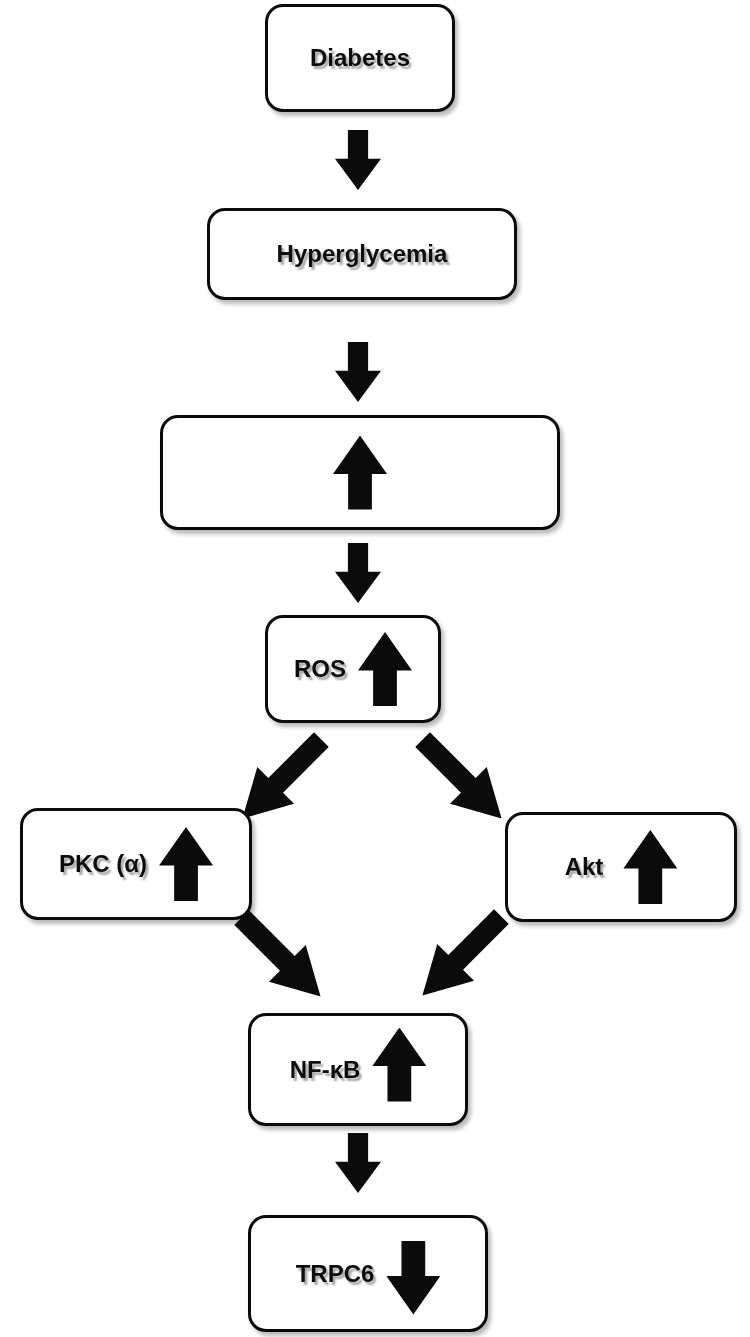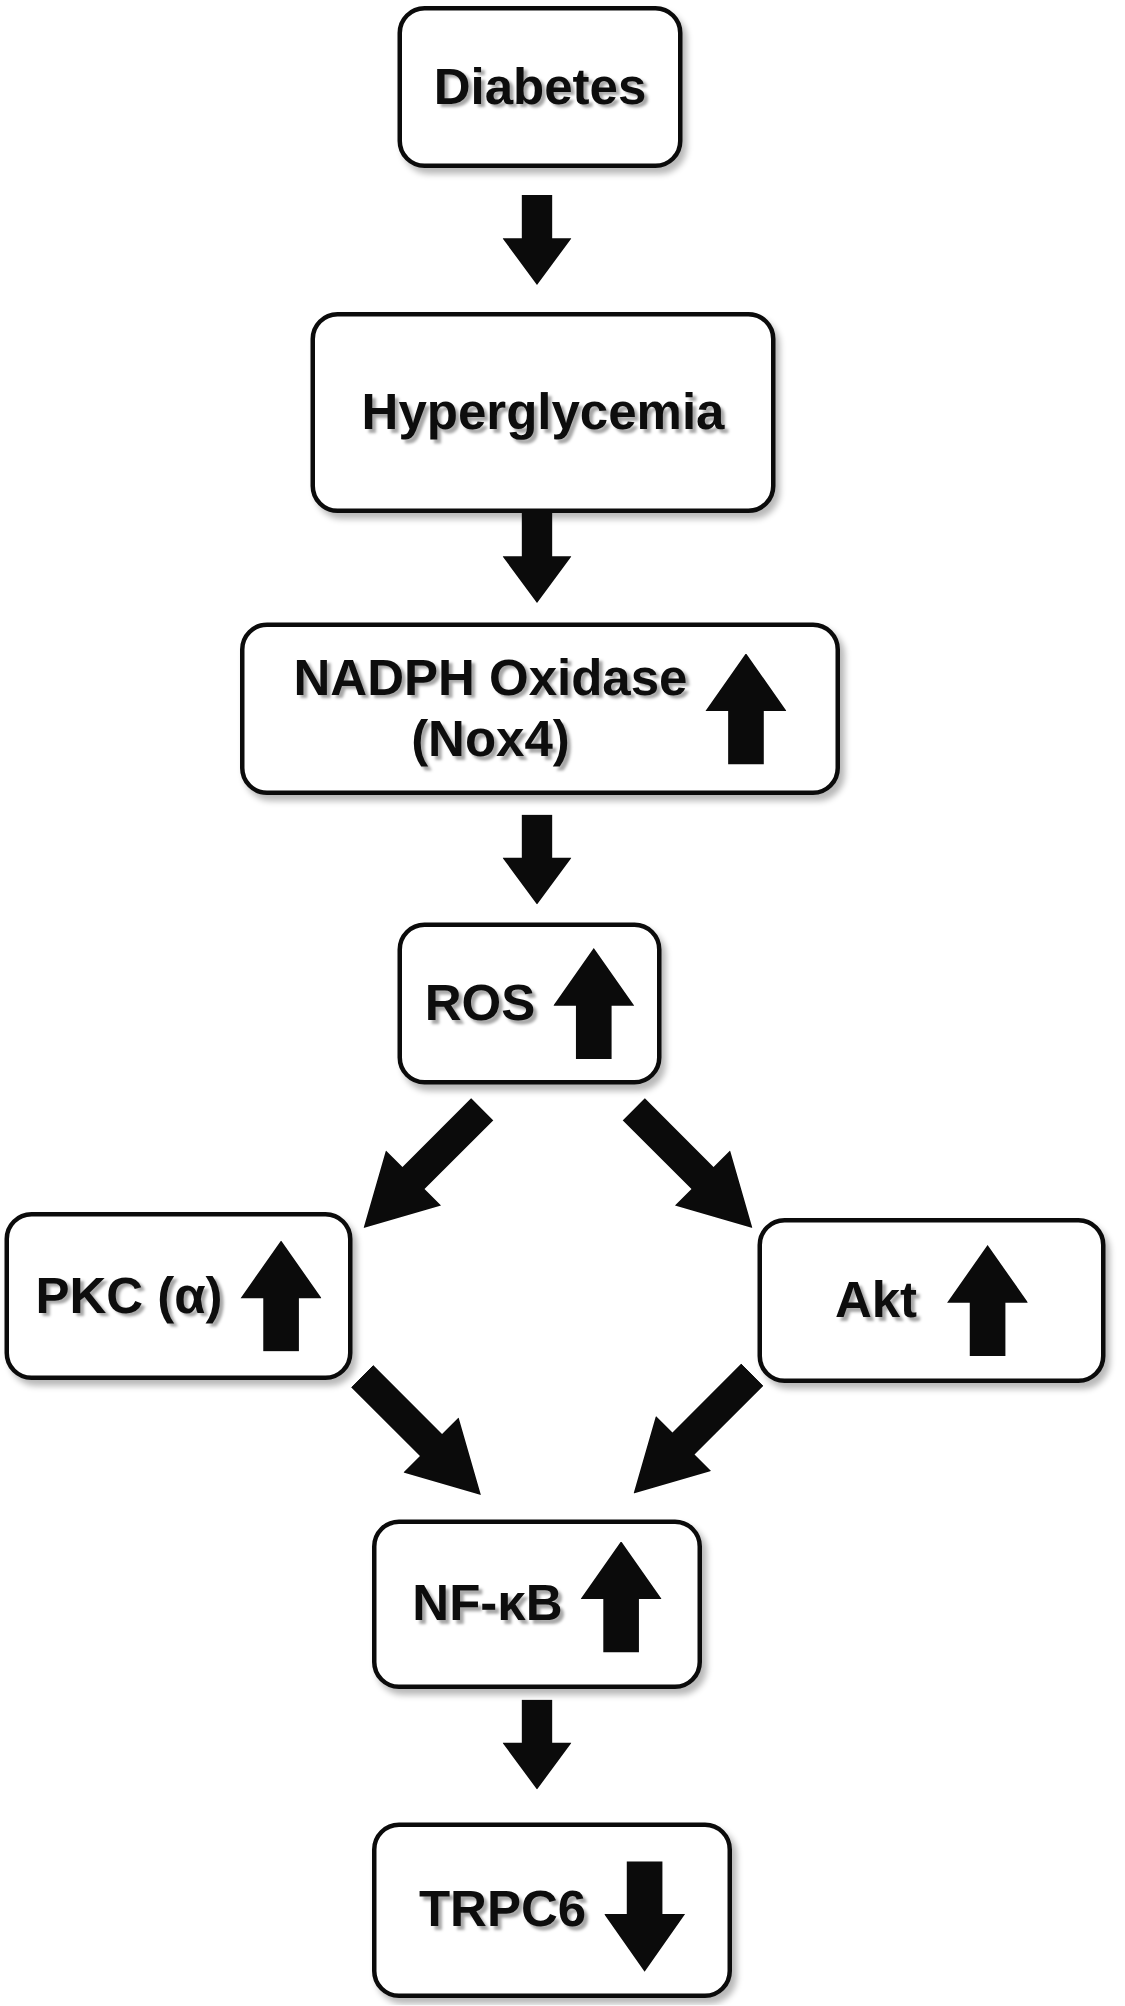--- a/index.html
+++ b/index.html
@@ -19,30 +19,30 @@
     position: absolute;
     background: #ffffff;
     border: 3px solid #0b0b0b;
     border-radius: 18px;
     box-shadow: 3px 4px 4px rgba(0,0,0,0.28);
     display: flex;
     align-items: center;
     justify-content: center;
     gap: 12px;
     font-weight: 700;
-    font-size: 34px;
+    font-size: 24px;
     color: #0d0d0d;
     text-shadow: 2.5px 2.5px 2px rgba(0,0,0,0.35);
     white-space: nowrap;
   }
   .n-diabetes { left: 265px; top: 4px;    width: 190px; height: 108px; }
-  .n-hyper    { left: 207px; top: 208px;  width: 310px; height: 134px; }
+  .n-hyper    { left: 207px; top: 208px;  width: 310px; height: 92px; }
   .n-nadph    { left: 160px; top: 415px;  width: 400px; height: 115px; }
   .n-ros      { left: 265px; top: 615px;  width: 176px; height: 108px; }
-  .n-pkc      { left: 3px;   top: 808px;  width: 232px; height: 112px; }
+  .n-pkc      { left: 20px;   top: 808px;  width: 232px; height: 112px; }
   .n-akt      { left: 505px; top: 812px;  width: 232px; height: 110px; gap: 20px; }
   .n-nfkb     { left: 248px; top: 1013px; width: 220px; height: 113px; }
   .n-trpc6    { left: 248px; top: 1215px; width: 240px; height: 117px; }
 
   .node-lines {
     display: flex;
     flex-direction: column;
     align-items: center;
     line-height: 1.2;
   }
@@ -99,24 +99,20 @@
 
   <div class="arrow down vert a1"></div>
 
   <div class="node n-hyper">
     <span>Hyperglycemia</span>
   </div>
 
   <div class="arrow down vert a2"></div>
 
   <div class="node n-nadph">
-    <span class="node-lines">
-      <span>NADPH Oxidase</span>
-      <span>(Nox4)</span>
-    </span>
     <span class="trend trend-up"></span>
   </div>
 
   <div class="arrow down vert a3"></div>
 
   <div class="node n-ros">
     <span>ROS</span>
     <span class="trend trend-up"></span>
   </div>
 

